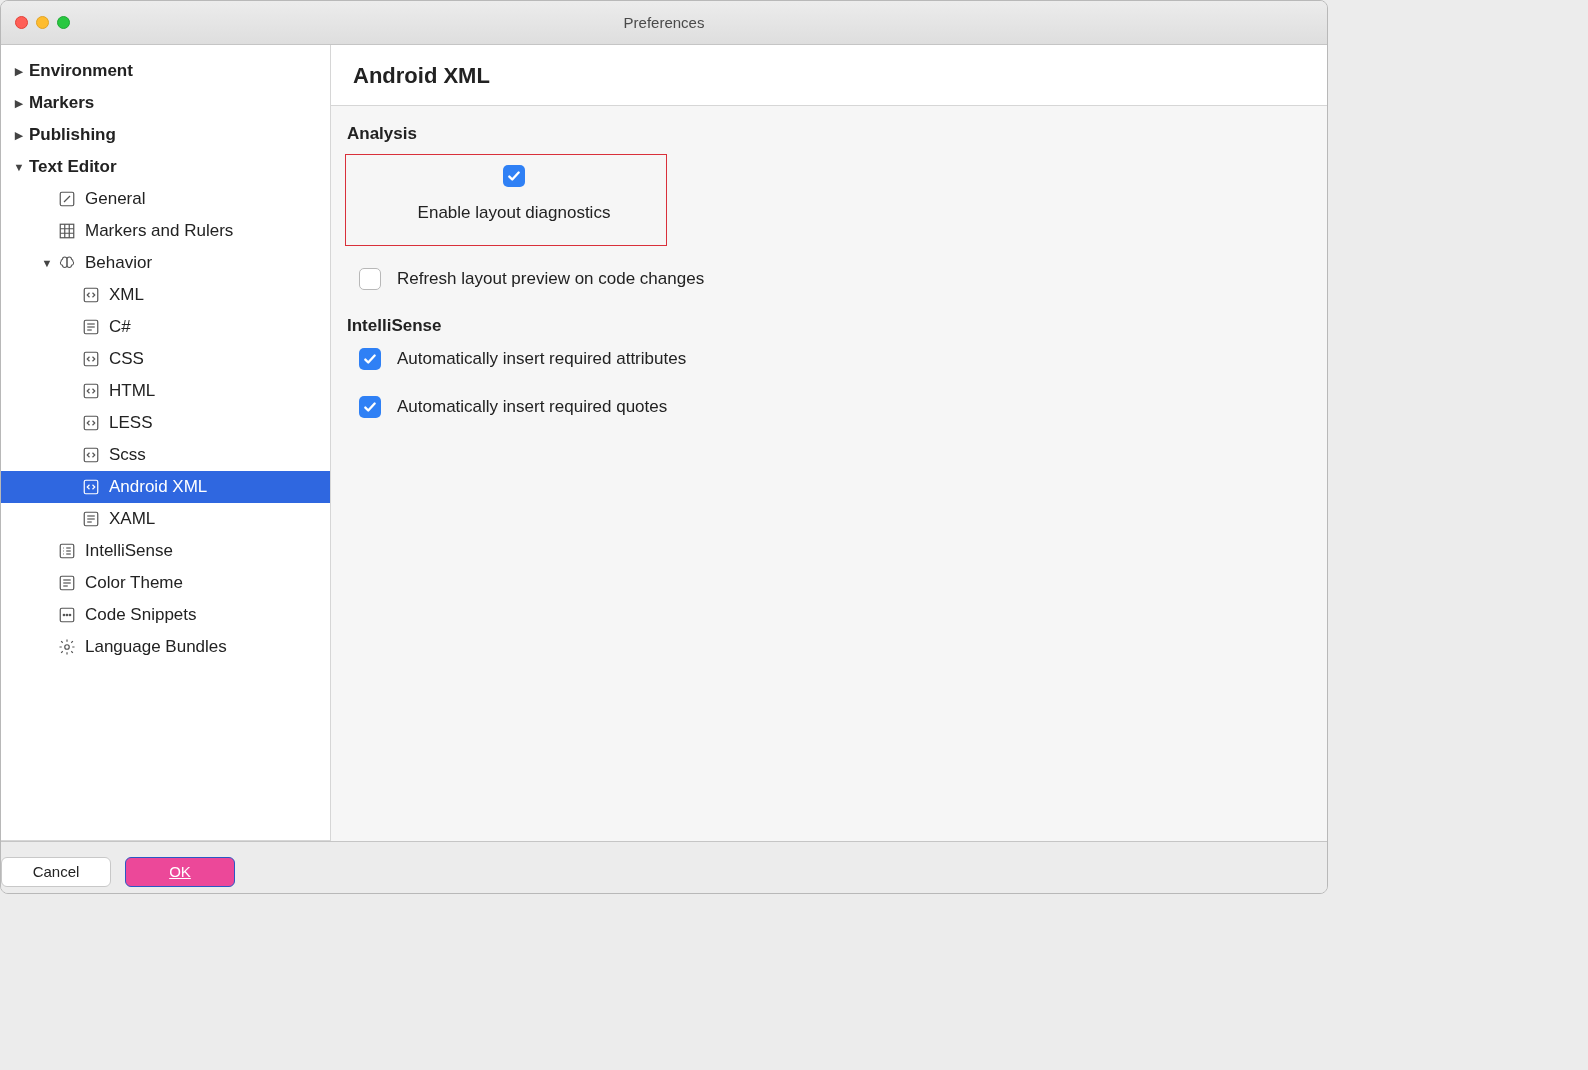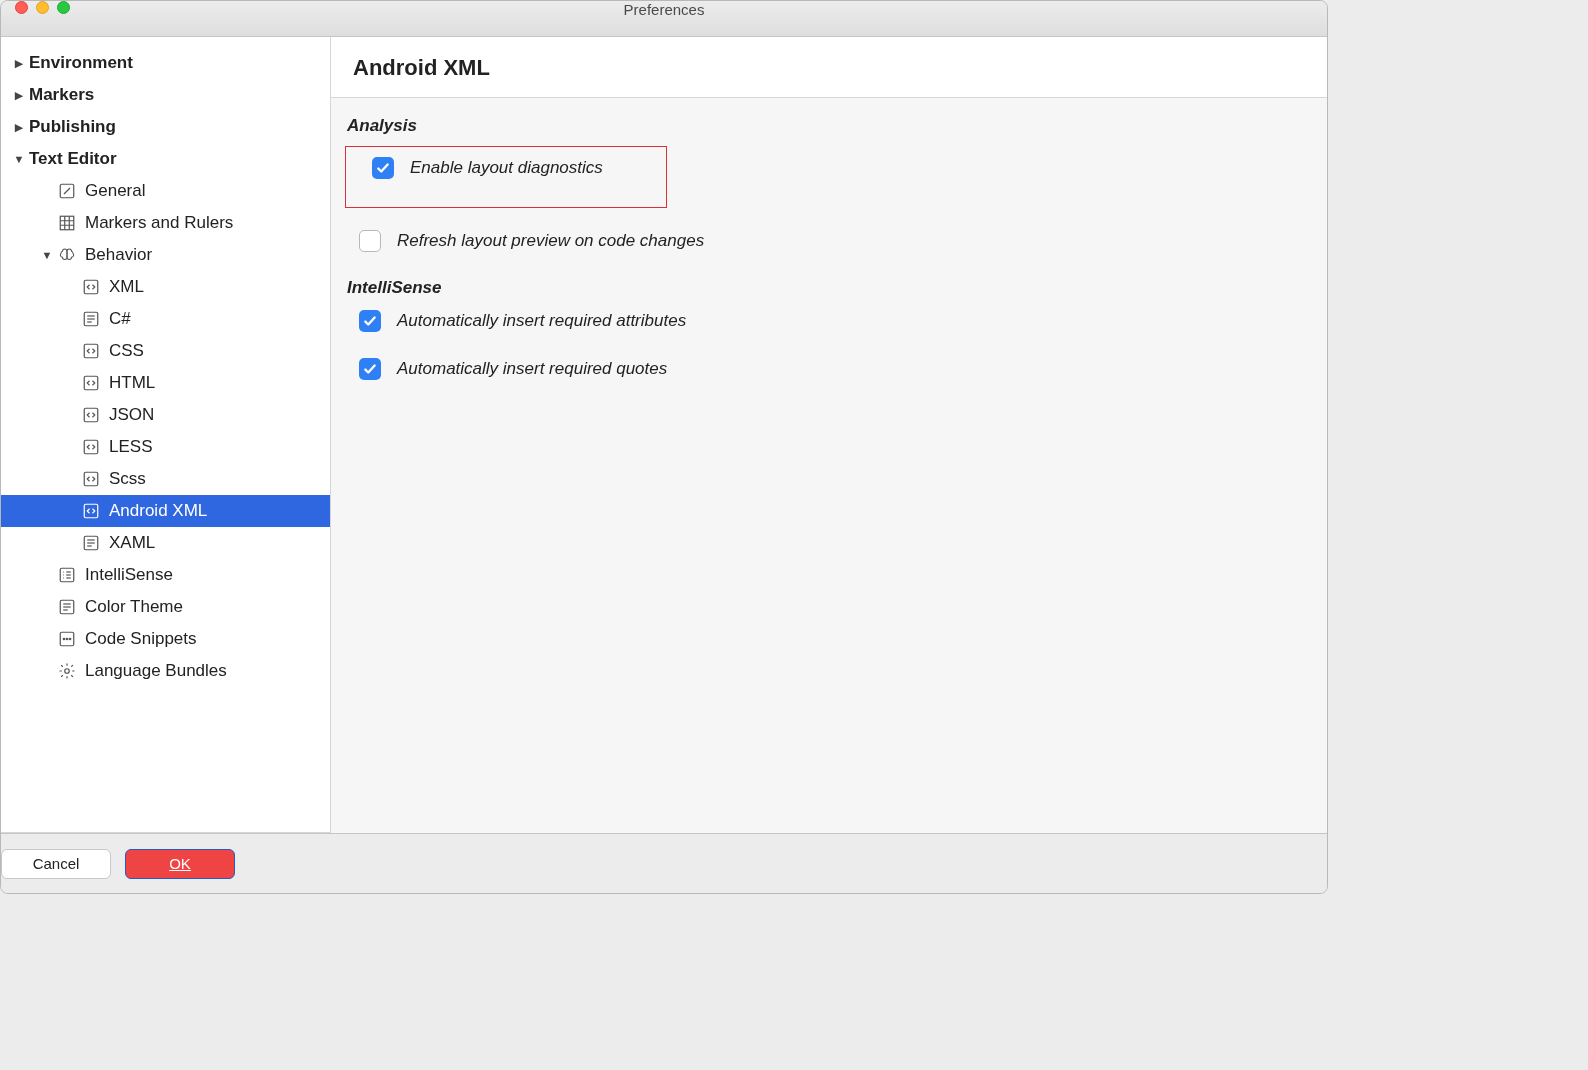--- a/index.html
+++ b/index.html
@@ -6,24 +6,25 @@
   body {
     font-family: -apple-system, "Helvetica Neue", Arial, sans-serif;
     background: #ececec;
     width: 1328px;
     height: 894px;
     overflow: hidden;
     border: 1px solid #b8b8b8;
     border-radius: 8px;
   }
   .titlebar {
-    height: 36px;
+    height: 44px;
     background: linear-gradient(#ececec, #dedede);
     border-bottom: 1px solid #c5c5c5;
     display: flex;
+    align-items: center;
     position: relative;
   }
   .traffic-lights {
     display: flex;
     gap: 8px;
     padding-left: 14px;
   }
   .light { width: 13px; height: 13px; border-radius: 50%; }
   .red { background: #ff5f57; border: 0.5px solid #e24238; }
   .yellow { background: #febc2e; border: 0.5px solid #e1a326; }
@@ -95,41 +96,40 @@
     padding: 18px 22px 16px;
     font-size: 22px;
     font-weight: 600;
     color: #222;
     border-bottom: 1px solid #d6d6d6;
   }
   .settings {
     padding: 18px 14px;
     font-size: 17px;
     color: #222;
-    font-style: italic;
   }
   .section-title {
     font-weight: 700;
     margin-bottom: 10px;
     padding-left: 2px;
   }
   .highlight-box {
     border: 1.5px solid #d9303a;
     padding: 10px 10px 10px 14px;
     margin-bottom: 22px;
     width: 322px;
   }
   .check-row {
     display: flex;
     align-items: center;
     gap: 16px;
     margin-bottom: 26px;
     padding-left: 14px;
   }
-  .check-row.inbox { margin-bottom: 18px; padding-left: 12px; }
+  .check-row.inbox { margin-bottom: 12px; padding-left: 12px; flex-direction: column; }
   .cbox {
     width: 22px; height: 22px;
     border-radius: 5px;
     display: flex;
     align-items: center;
     justify-content: center;
     flex-shrink: 0;
   }
   .cbox.checked {
     background: #2f80f5;
@@ -158,21 +158,21 @@
     align-items: center;
     justify-content: center;
     cursor: default;
   }
   .btn-cancel {
     background: #fff;
     border: 1px solid #c8c8c8;
     color: #222;
   }
   .btn-ok {
-    background: #ef4444;
+    background: #ec4899;
     border: 1px solid #2a58c4;
     color: #fff;
     text-decoration: underline;
   }
 </style>
 </head>
 <body>
 
 <div class="titlebar">
   <div class="traffic-lights">
@@ -271,31 +271,20 @@
       <div class="tree-row indent-2">
         <span class="arrow spacer">▶</span>
         <span class="ticon" style="color: rgb(85, 85, 85);">
           <svg viewBox="0 0 24 24" fill="none" stroke="currentColor" stroke-width="1.6">
             <rect x="3" y="3" width="18" height="18" rx="2"></rect>
             <polyline points="10 9 7 12 10 15"></polyline>
             <polyline points="14 9 17 12 14 15"></polyline>
           </svg>
         </span>
         <span>HTML</span>
-      </div>
-      <div class="tree-row indent-2">
-        <span class="arrow spacer">▶</span>
-        <span class="ticon" style="color: rgb(85, 85, 85);">
-          <svg viewBox="0 0 24 24" fill="none" stroke="currentColor" stroke-width="1.6">
-            <rect x="3" y="3" width="18" height="18" rx="2"></rect>
-            <polyline points="10 9 7 12 10 15"></polyline>
-            <polyline points="14 9 17 12 14 15"></polyline>
-          </svg>
-        </span>
-        <span>JSON</span>
       </div>
       <div class="tree-row indent-2">
         <span class="arrow spacer">▶</span>
         <span class="ticon" style="color: rgb(85, 85, 85);">
           <svg viewBox="0 0 24 24" fill="none" stroke="currentColor" stroke-width="1.6">
             <rect x="3" y="3" width="18" height="18" rx="2"></rect>
             <polyline points="10 9 7 12 10 15"></polyline>
             <polyline points="14 9 17 12 14 15"></polyline>
           </svg>
         </span>

